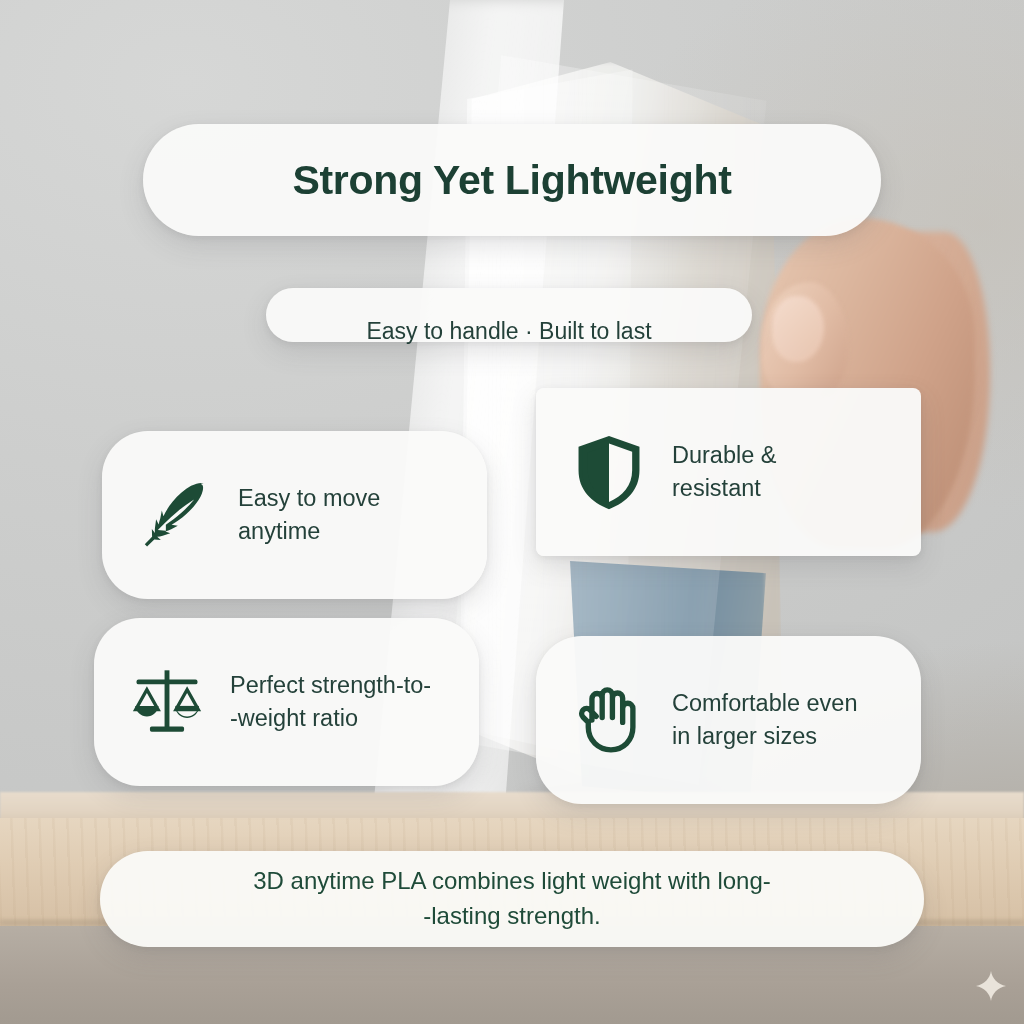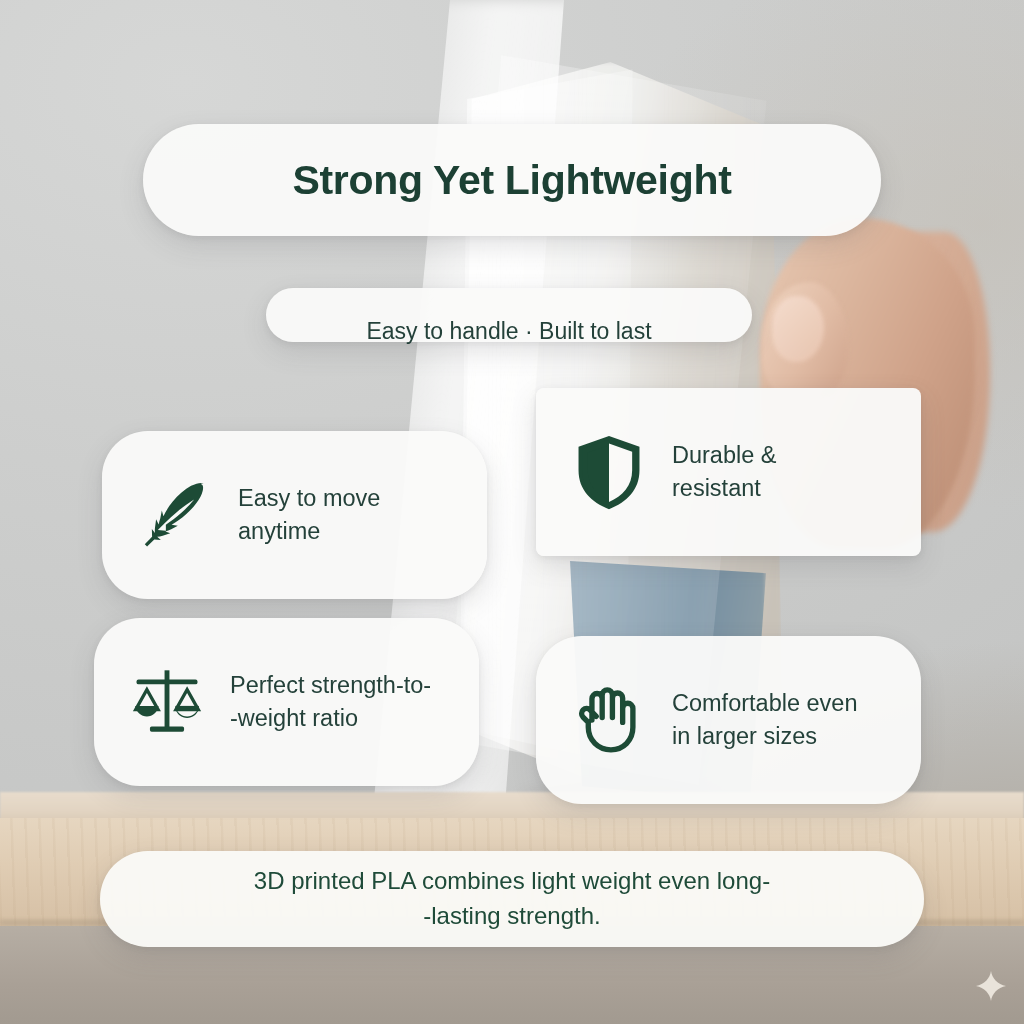--- a/index.html
+++ b/index.html
@@ -315,21 +315,21 @@
     <span class="card-icon">
       <svg viewBox="0 0 64 64" aria-hidden="true">
         <path fill="none" stroke="#1d4b36" stroke-width="4.4" stroke-linecap="round" stroke-linejoin="round" d="M18 32V14.5a4.2 4.2 0 0 1 8.4 0V30M26.4 30V11.5a4.2 4.2 0 0 1 8.4 0V30M34.8 30V14a4.2 4.2 0 0 1 8.4 0v20M43.2 22.5a4.2 4.2 0 0 1 8.4 0V38c0 10.5-7.6 18.5-18 18.5S15 48.5 15 38v-4l-4.3-4.4a4.1 4.1 0 0 1 5.9-5.8L21.5 29"></path>
       </svg>
     </span>
     <span class="card-label">Comfortable even
 in larger sizes</span>
   </div>
 
   <div class="footer-pill">
-    <div class="footer-text">3D printed PLA combines light weight even long-
+    <div class="footer-text">3D anytime PLA combines light weight with long-
 -lasting strength.</div>
   </div>
 
   <span class="sparkle">
     <svg viewBox="0 0 32 32" aria-hidden="true">
       <path fill="currentColor" d="M16 0c1.1 7.8 7.1 14.4 16 16-8.9 1.6-14.9 8.2-16 16-1.1-7.8-7.1-14.4-16-16C8.9 14.4 14.9 7.8 16 0z"></path>
     </svg>
   </span>
 
 </div>

